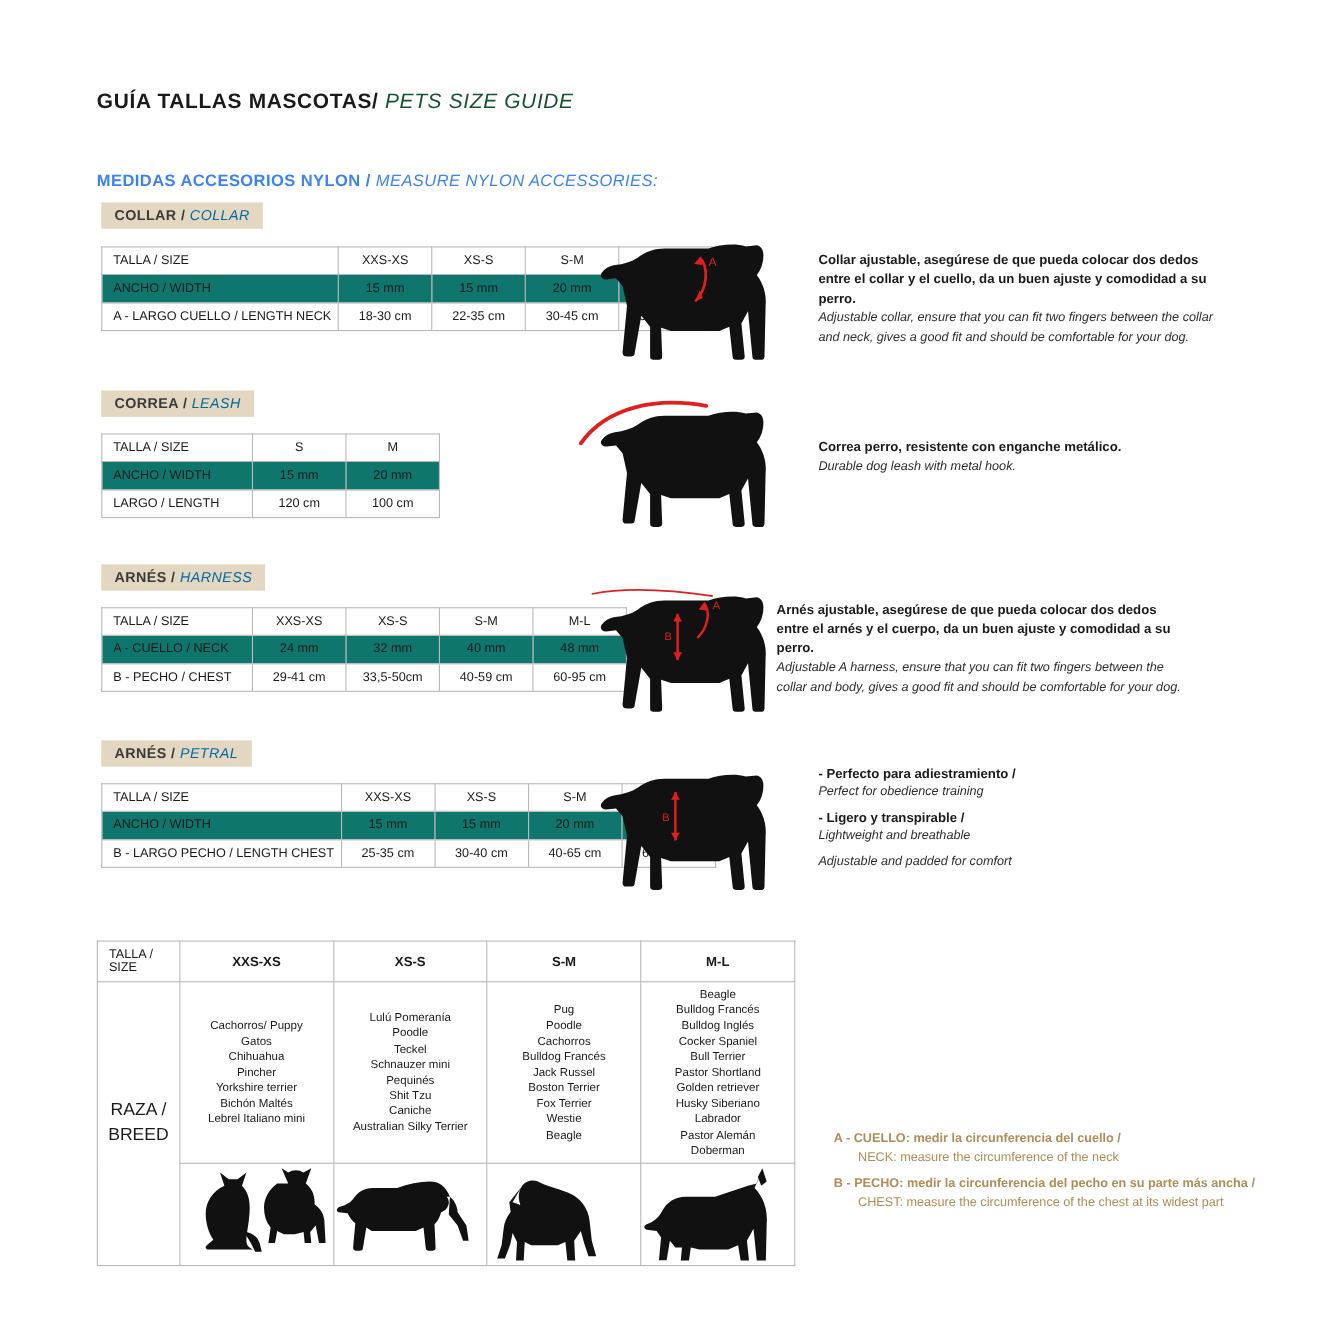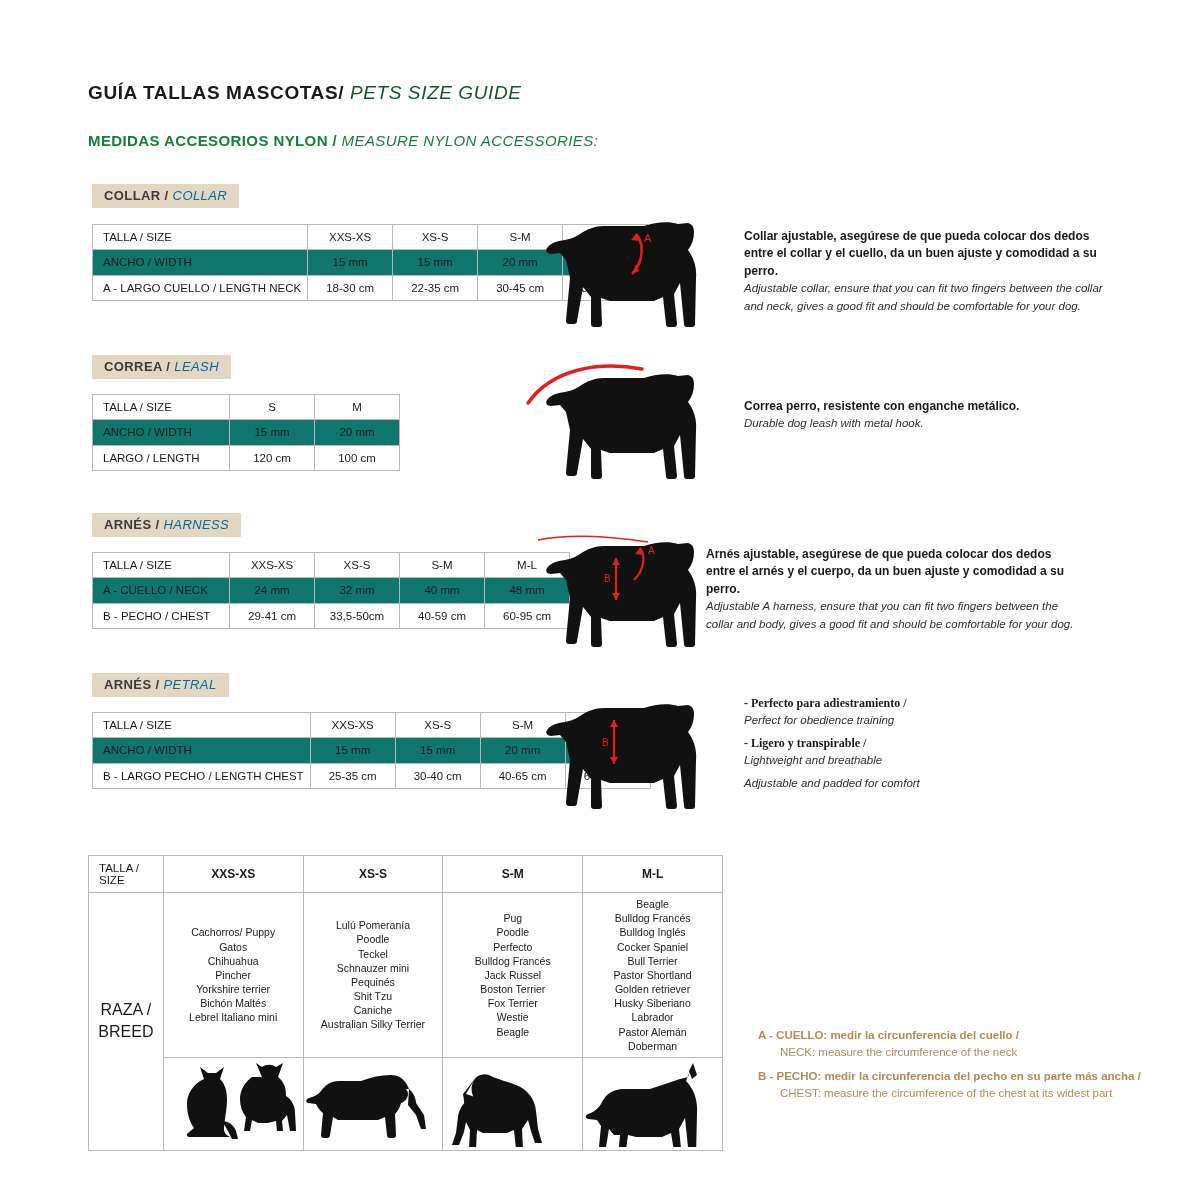--- a/index.html
+++ b/index.html
@@ -30,25 +30,25 @@
     letter-spacing: 0.6px;
     color: #1a1a1a;
   }
   .main-title .light {
     font-weight: normal;
     font-style: italic;
     color: #14532d;
   }
   .subtitle {
     position: absolute;
-    left: 88px; top: 132px;
+    left: 88px; top: 156px;
     font-size: 15px;
     font-weight: bold;
     letter-spacing: 0.4px;
-    color: #15803d;
+    color: #3b82f6;
   }
   .subtitle .light {
     font-weight: normal;
     font-style: italic;
   }
 
   
   .chip {
     position: absolute;
     background: #e3d7c2;
@@ -101,21 +101,21 @@
   }
   .desc .es { font-weight: bold; }
   .desc .en { font-style: italic; color: #2e2e2e; font-size: 11.5px; }
 
   .bullets {
     position: absolute;
     font-size: 12px;
     line-height: 1.4;
     width: 380px;
   }
-  .bullets .es { font-weight: bold; display: block; font-family: Liberation Serif, serif; }
+  .bullets .es { font-weight: bold; display: block; }
   .bullets .en { font-style: italic; display: block; color: #2e2e2e; font-size: 11.5px; margin-bottom: 7px;}
 
   
   table.breed {
     position: absolute;
     left: 88px; top: 855px;
     border-collapse: collapse;
     width: 635px;
     font-size: 11px;
   }
@@ -387,21 +387,21 @@
             <div>Teckel</div>
             <div>Schnauzer mini</div>
             <div>Pequinés</div>
             <div>Shit Tzu</div>
             <div>Caniche</div>
             <div>Australian Silky Terrier</div>
           </td>
       <td class="breedlist" id="bc2">
             <div>Pug</div>
             <div>Poodle</div>
-            <div>Perfecto</div>
+            <div>Cachorros</div>
             <div>Bulldog Francés</div>
             <div>Jack Russel</div>
             <div>Boston Terrier</div>
             <div>Fox Terrier</div>
             <div>Westie</div>
             <div>Beagle</div>
           </td>
       <td class="breedlist" id="bc3">
             <div>Beagle</div>
             <div>Bulldog Francés</div>

